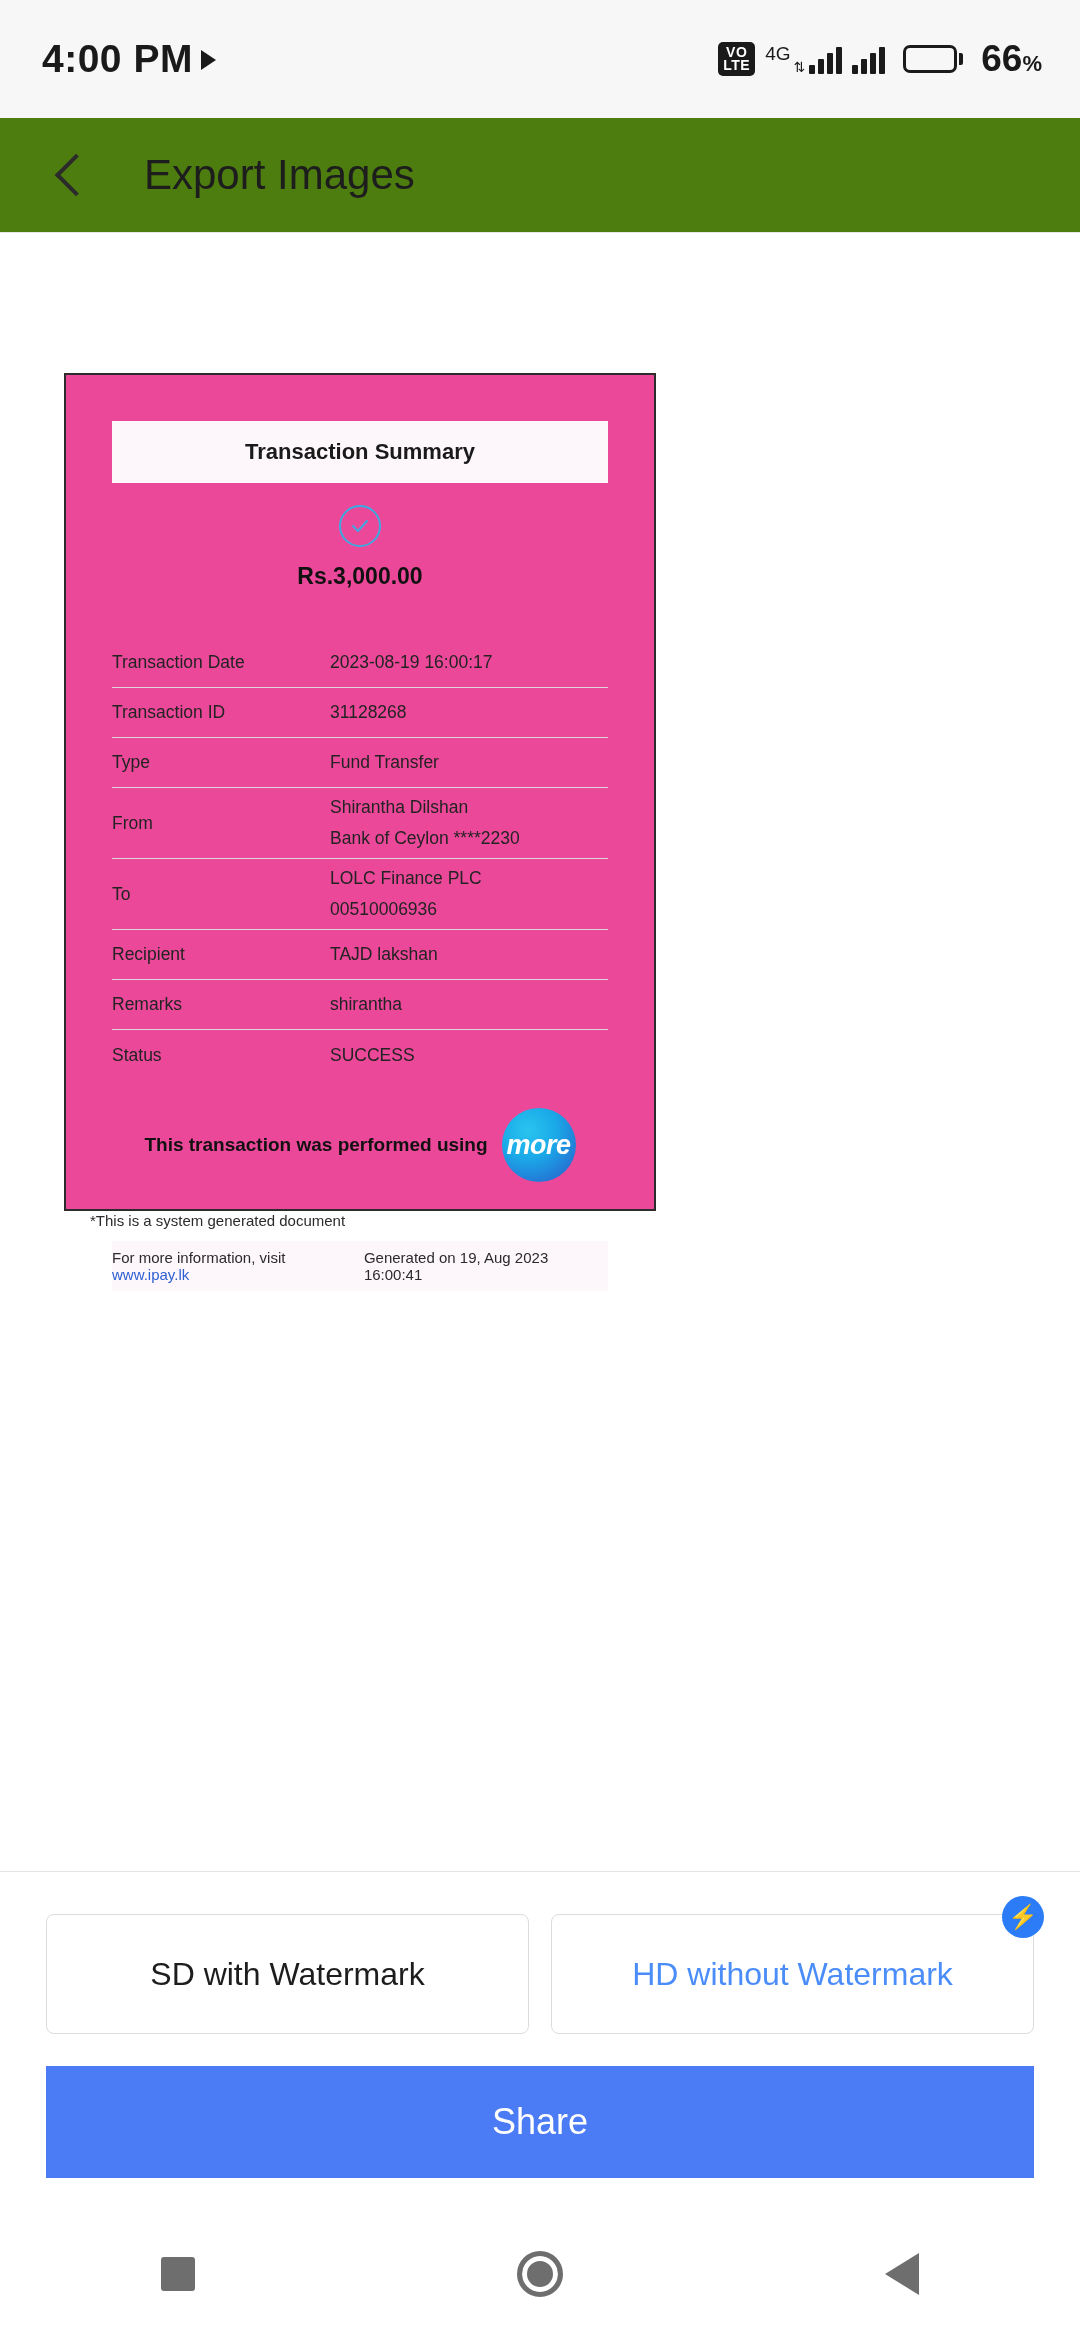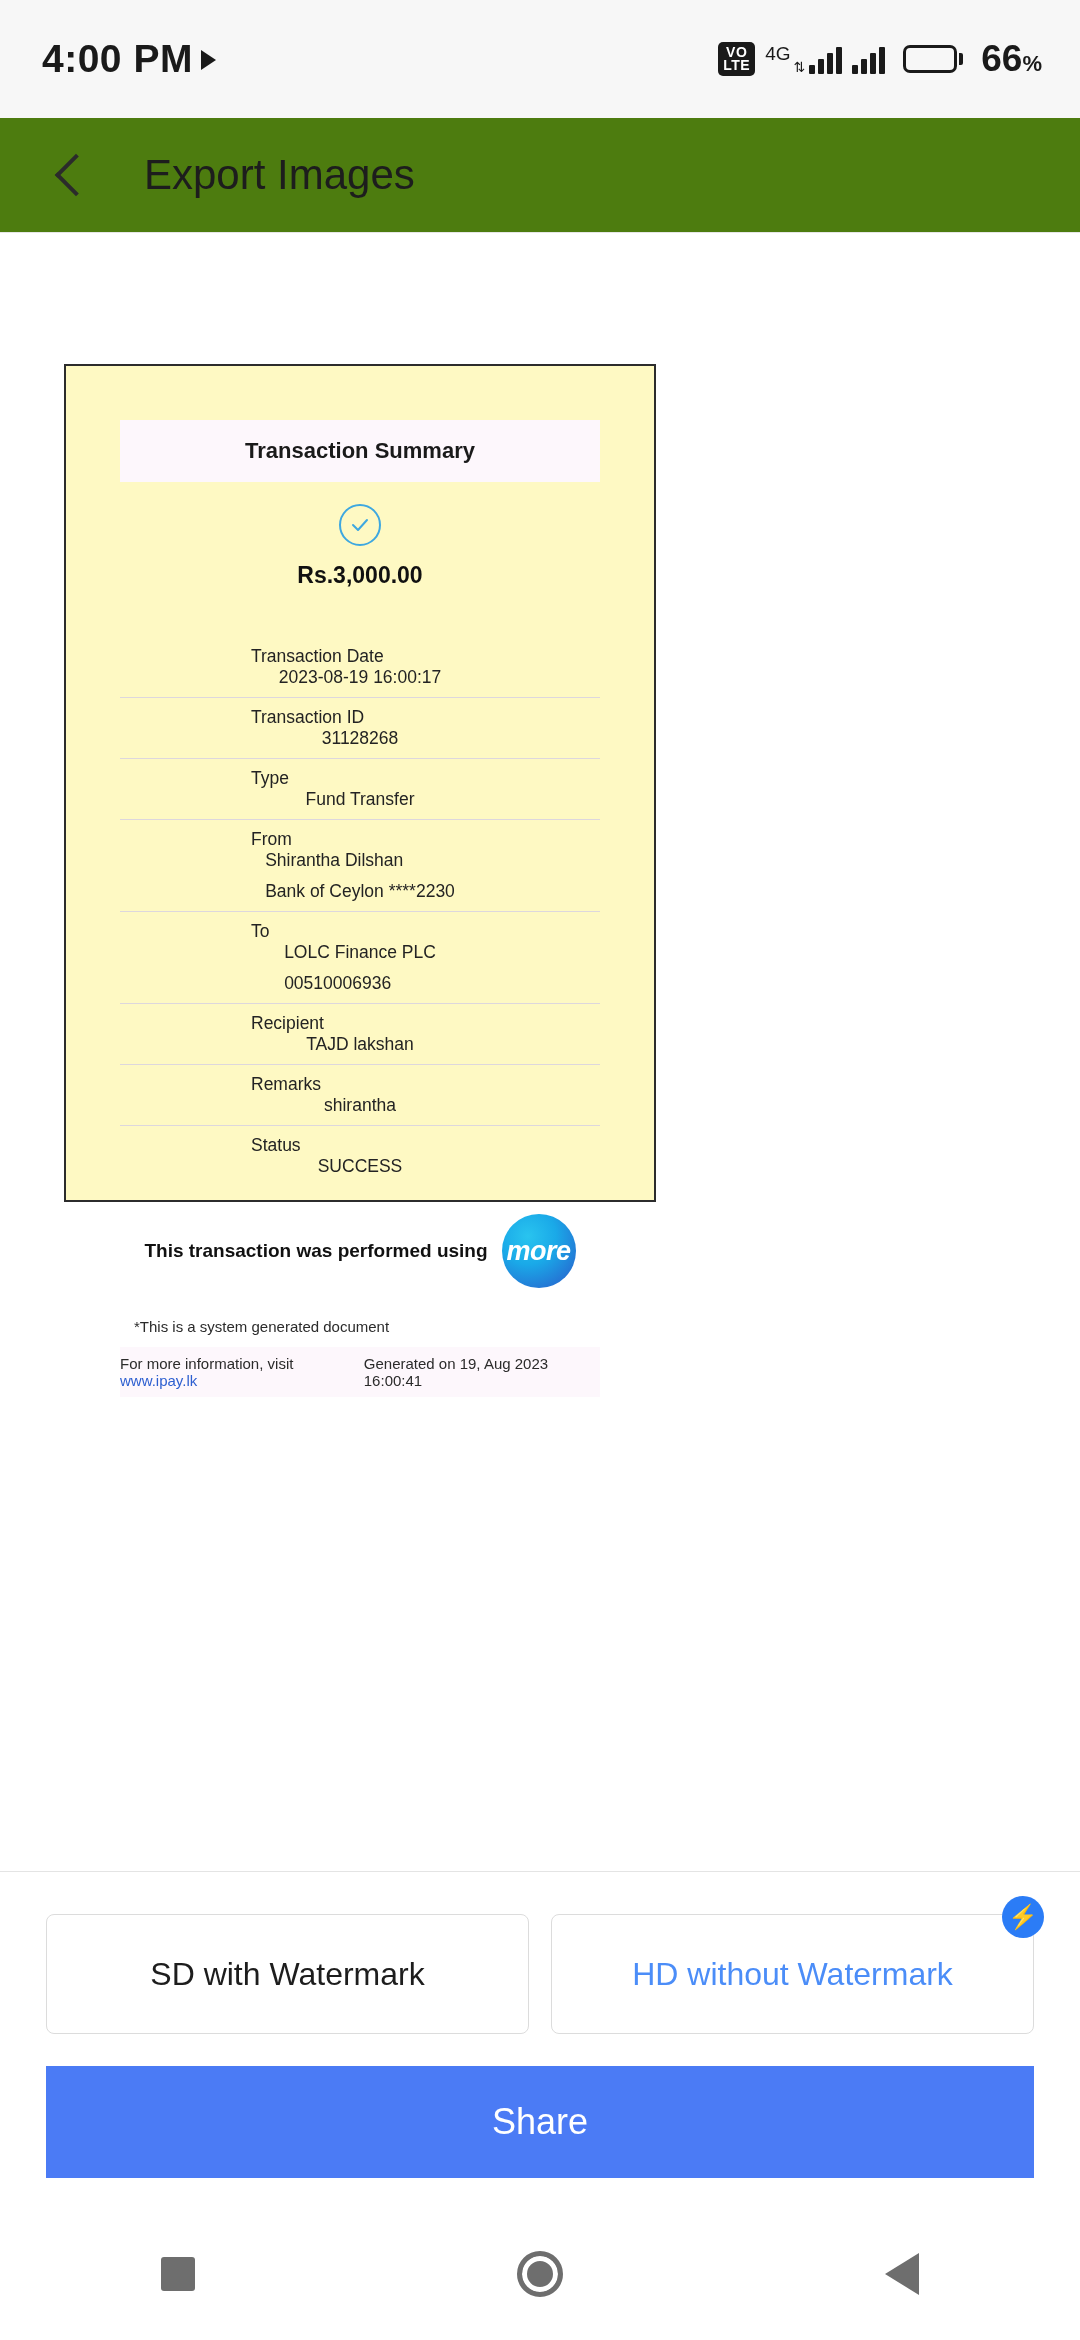--- a/index.html
+++ b/index.html
@@ -147,26 +147,26 @@
 
   
   .canvas {
     position: relative;
     height: 1126px;
     background: #ffffff;
   }
   .receipt {
     position: absolute;
     left: 64px;
-    top: 131px;
+    top: 140px;
     width: 592px;
     height: 838px;
     border: 2px solid #2c2c2c;
-    background: #fef9c3;
-    padding: 16px;
+    background: #ec4899;
+    padding: 8px;
   }
   .receipt-header {
     margin: 38px 38px 0 38px;
     height: 62px;
     background: #fdf7fc;
     display: flex;
     align-items: center;
     justify-content: center;
   }
   .receipt-header h2 {
@@ -195,21 +195,20 @@
   }
   .rows {
     margin: 48px 38px 0 38px;
   }
   .row {
     display: flex;
     border-bottom: 1px solid #ddd7dd;
     min-height: 50px;
     align-items: center;
     padding: 9px 0;
-    flex-direction: column;
   }
   .row .k {
     width: 218px;
     font-size: 17.5px;
     color: #232323;
   }
   .row .v {
     flex: 1;
     font-size: 17.5px;
     color: #232323;
@@ -232,21 +231,21 @@
     border-radius: 50%;
     background: radial-gradient(circle at 35% 30%, #29c4ef 0%, #1aa9e8 40%, #2a57c9 100%);
     display: flex; align-items: center; justify-content: center;
     color: #ffffff;
     font-size: 27px;
     font-style: italic;
     font-weight: bold;
     letter-spacing: -0.5px;
   }
   .footnote {
-    margin: 30px 38px 0 52px;
+    margin: 30px 38px 0 16px;
     font-size: 15px;
     color: #2b2b2b;
   }
   .footer-bar {
     margin: 12px 38px 0 38px;
     background: #fdf7fc;
     display: flex;
     align-items: center;
     justify-content: space-between;
     padding: 8px 0;

